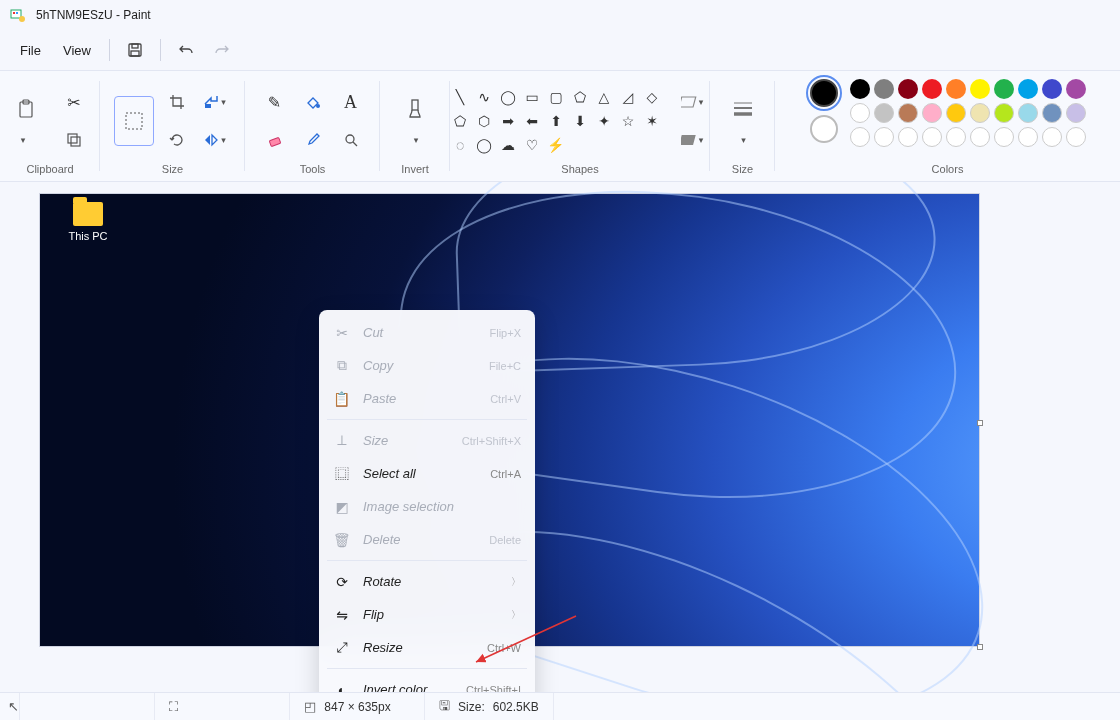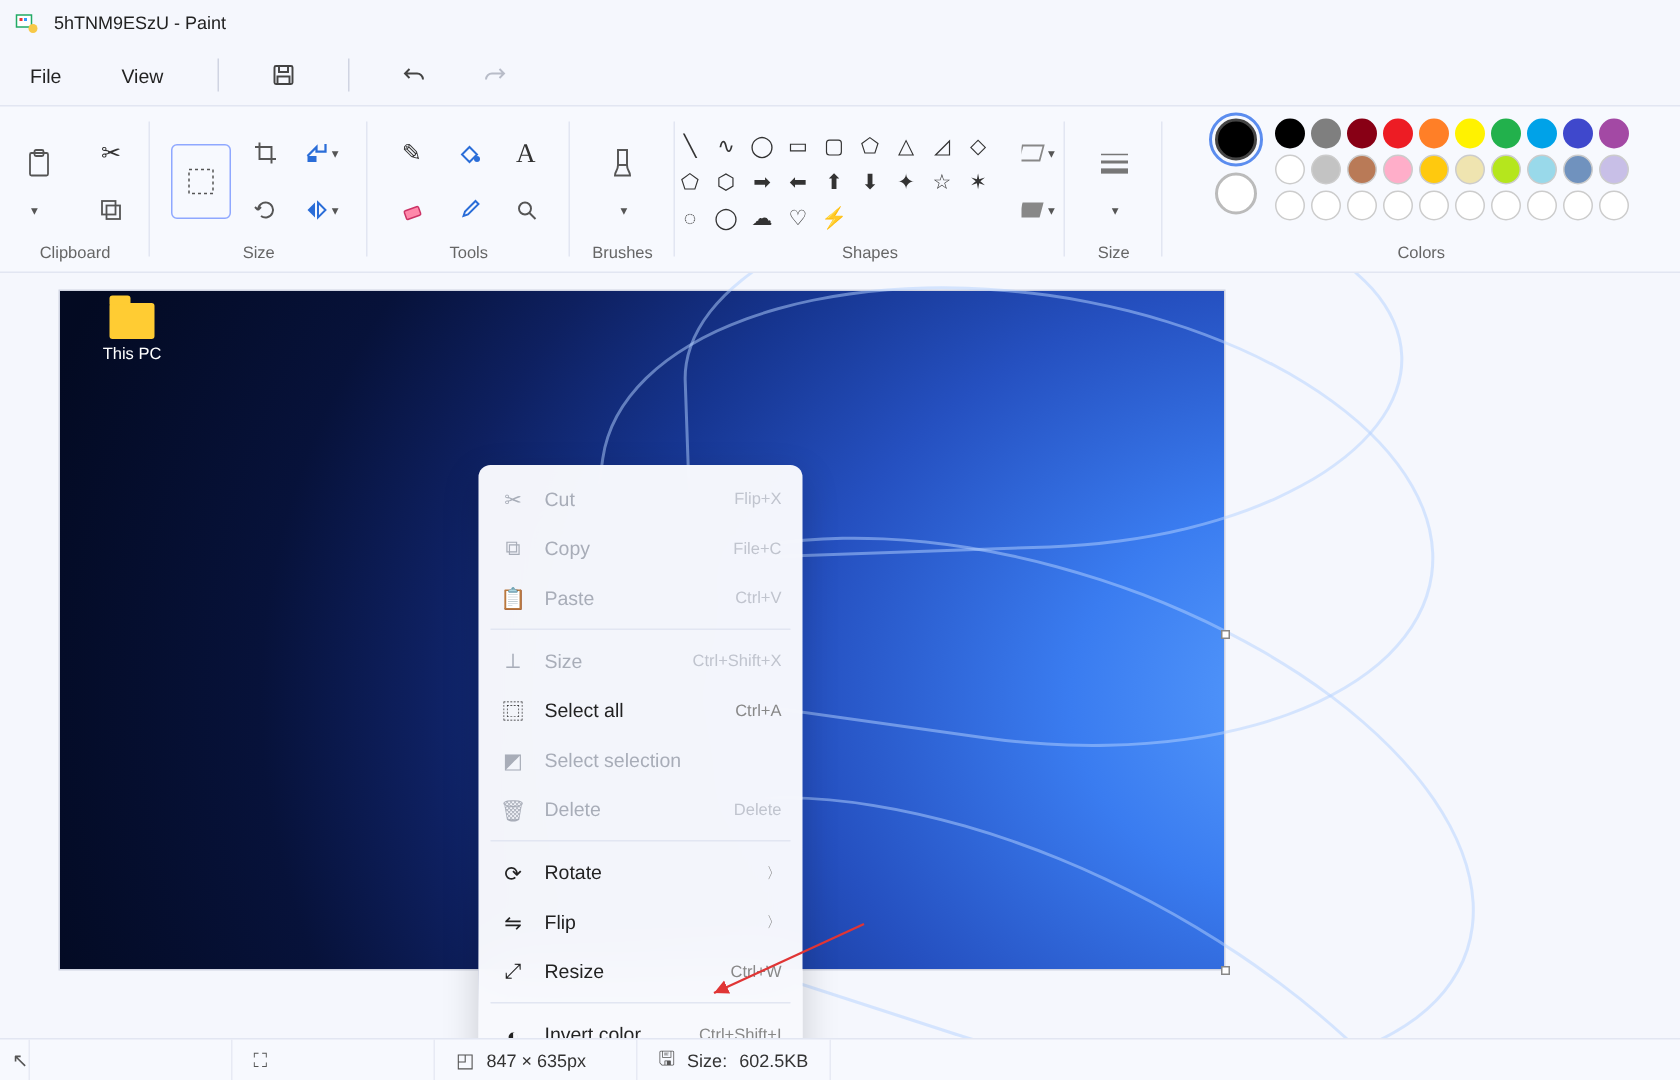--- a/index.html
+++ b/index.html
@@ -3,21 +3,21 @@
 <meta charset="utf-8">
 <style>
   * { box-sizing: border-box; margin: 0; padding: 0; font-family: "Segoe UI", sans-serif; }
   body { width: 1120px; height: 720px; background: #f5f7fd; overflow: hidden; position: relative; }
 
   
   .titlebar { height: 30px; display: flex; align-items: center; padding-left: 10px; gap: 10px; font-size: 12px; color: #222; }
   .titlebar .app-icon { width: 16px; height: 16px; display:inline-block; }
 
   
-  .menubar { height: 40px; display: flex; align-items: center; padding: 0 10px; gap: 20px; }
+  .menubar { height: 40px; display: flex; align-items: center; padding: 0 10px; gap: 2px; }
   .menubar .mitem { padding: 6px 10px; font-size: 13px; color: #222; border-radius:4px; }
   .menubar .vsep { width: 1px; height: 22px; background: #d0d4e2; margin: 0 6px; }
   .menubar .icon-btn { width: 34px; height: 34px; display:flex; align-items:center; justify-content:center; color:#444; border-radius:4px;}
   .menubar .icon-btn.disabled { color:#b8bcc8; }
 
   
   .ribbon { height: 112px; display: flex; border-top: 1px solid #e2e6f2; border-bottom: 1px solid #e2e6f2; background:#f7f9fe;}
   .group { display:flex; flex-direction:column; justify-content:space-between; align-items:center; padding: 8px 8px 4px 8px; position:relative;}
   .group::after{content:""; position:absolute; right:0; top:10px; bottom:10px; width:1px; background:#e2e6f2;}
   .group:last-child::after{display:none;}
@@ -39,35 +39,35 @@
   .main-colors{display:flex;flex-direction:column;gap:8px;align-items:center;}
   .swatch-big{width:28px;height:28px;border-radius:50%;border:2px solid #444;}
   .swatch-big.white{background:#fff;border:2px solid #bbb;}
   .swatch-big.black{background:#000;}
   .color-grid{display:grid;grid-template-columns:repeat(10,20px);gap:4px;}
   .sw{width:20px;height:20px;border-radius:50%;}
   .sw.empty{background:#fff;border:1px solid #ccc;}
 
   
   .workarea{position:absolute;top:182px;left:0;right:0;bottom:28px;background:#f5f7fd;overflow:auto;}
-  .canvas{position:absolute;left:40px;top:12px;width:776px;height:452px;background:#c2410c;box-shadow:0 0 0 1px #d0d4e2;}
+  .canvas{position:absolute;left:40px;top:12px;width:939px;height:452px;background:#c2410c;box-shadow:0 0 0 1px #d0d4e2;}
   .canvas-bg{position:absolute;inset:0;background:
      radial-gradient(ellipse 900px 700px at 110% 60%, #5aa0ff 0%, #3a7cf0 20%, #2550c0 40%, #163590 55%, #0e2060 68%, #07123a 80%, #030a22 100%);}
   .petal{position:absolute;border:2px solid rgba(180,210,255,0.5);border-radius:50% 50% 50% 0;transform-origin:bottom left;}
   .desk-icon{position:absolute;left:18px;top:8px;width:60px;text-align:center;color:#fff;font-size:11px;}
   .desk-icon .folder{width:30px;height:24px;background:#ffcc33;margin:0 auto 4px;border-radius:2px;position:relative;}
   .desk-icon .folder::before{content:"";position:absolute;left:0;top:-5px;width:14px;height:6px;background:#ffcc33;border-radius:2px 2px 0 0;}
   .handle{position:absolute;width:6px;height:6px;background:#fff;border:1px solid #888;}
 
   
   .context-menu{position:absolute;left:319px;top:310px;width:216px;background:rgba(248,249,253,0.98);border-radius:8px;box-shadow:0 8px 24px rgba(0,0,0,0.18);padding:6px 0;font-size:13px;backdrop-filter:blur(20px);}
   .cm-item{display:flex;align-items:center;height:33px;padding:0 14px;gap:12px;color:#222;}
   .cm-item.disabled{color:#a8adb8;}
   .cm-item .cm-icon{width:18px;display:flex;justify-content:center;font-size:14px;}
-  .cm-item .cm-label{flex:1;}
+  .cm-item .cm-label{flex:1;font-style:italic;}
   .cm-item .cm-accel{font-size:11px;color:#888;}
   .cm-item.disabled .cm-accel{color:#c0c4ce;}
   .cm-item .cm-sub{font-size:10px;color:#888;}
   .cm-sep{height:1px;background:#e2e6f2;margin:4px 8px;}
 
   
   .arrow-anno{position:absolute;pointer-events:none;}
 
   
   .statusbar{position:absolute;bottom:0;left:0;right:0;height:28px;background:#f7f9fe;border-top:1px solid #e2e6f2;display:flex;align-items:center;font-size:12px;color:#333;}
@@ -218,21 +218,21 @@
             <svg width="18" height="22" viewBox="0 0 18 22" fill="none" stroke="#555" stroke-width="1.3">
               <rect x="6" y="2" width="6" height="10"></rect>
               <path d="M6 12c0 4 -2 4 -2 7h10c0-3-2-3-2-7"></path>
             </svg>
           </div>
         <div class="tool-btn small">
             <span class="chev">▾</span>
           </div>
       </div>
     </div>
-    <div class="group-label">Brushes</div>
+    <div class="group-label">Invert</div>
   </div>
 
   <div class="group" style="width:260px">
     <div class="group-body" style="gap:14px">
       <div class="shapes-grid">
         <span>╲</span>
         <span>∿</span>
         <span>◯</span>
         <span>▭</span>
         <span>▢</span>
@@ -375,21 +375,21 @@
     <span class="cm-label">Size</span>
     <span class="cm-accel">Ctrl+Shift+X</span>
   </div>
   <div class="cm-item">
     <span class="cm-icon">⿴</span>
     <span class="cm-label">Select all</span>
     <span class="cm-accel">Ctrl+A</span>
   </div>
   <div class="cm-item disabled">
     <span class="cm-icon">◩</span>
-    <span class="cm-label">Select selection</span>
+    <span class="cm-label">Image selection</span>
   </div>
   <div class="cm-item disabled">
     <span class="cm-icon">🗑</span>
     <span class="cm-label">Delete</span>
     <span class="cm-accel">Delete</span>
   </div>
   <div class="cm-sep"></div>
   <div class="cm-item">
     <span class="cm-icon">⟳</span>
     <span class="cm-label">Rotate</span>

